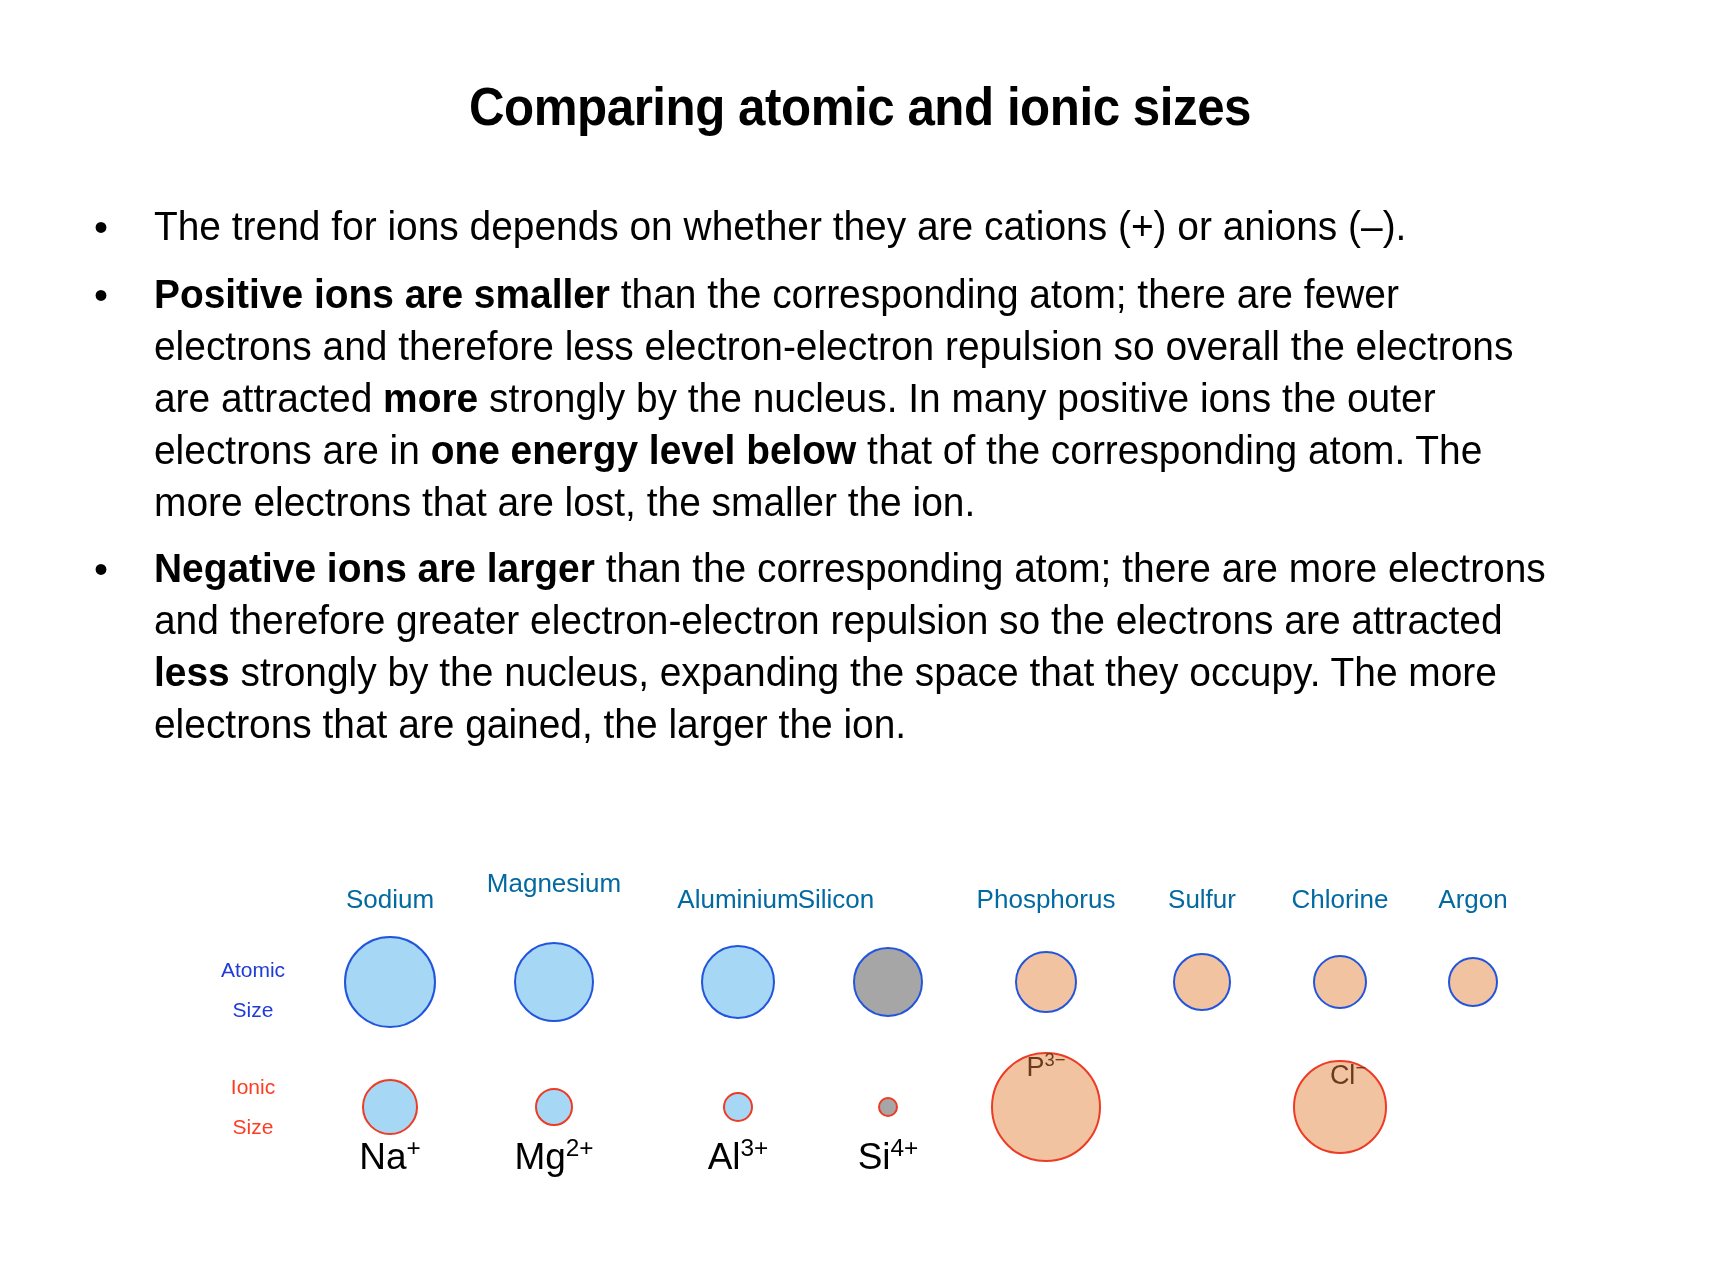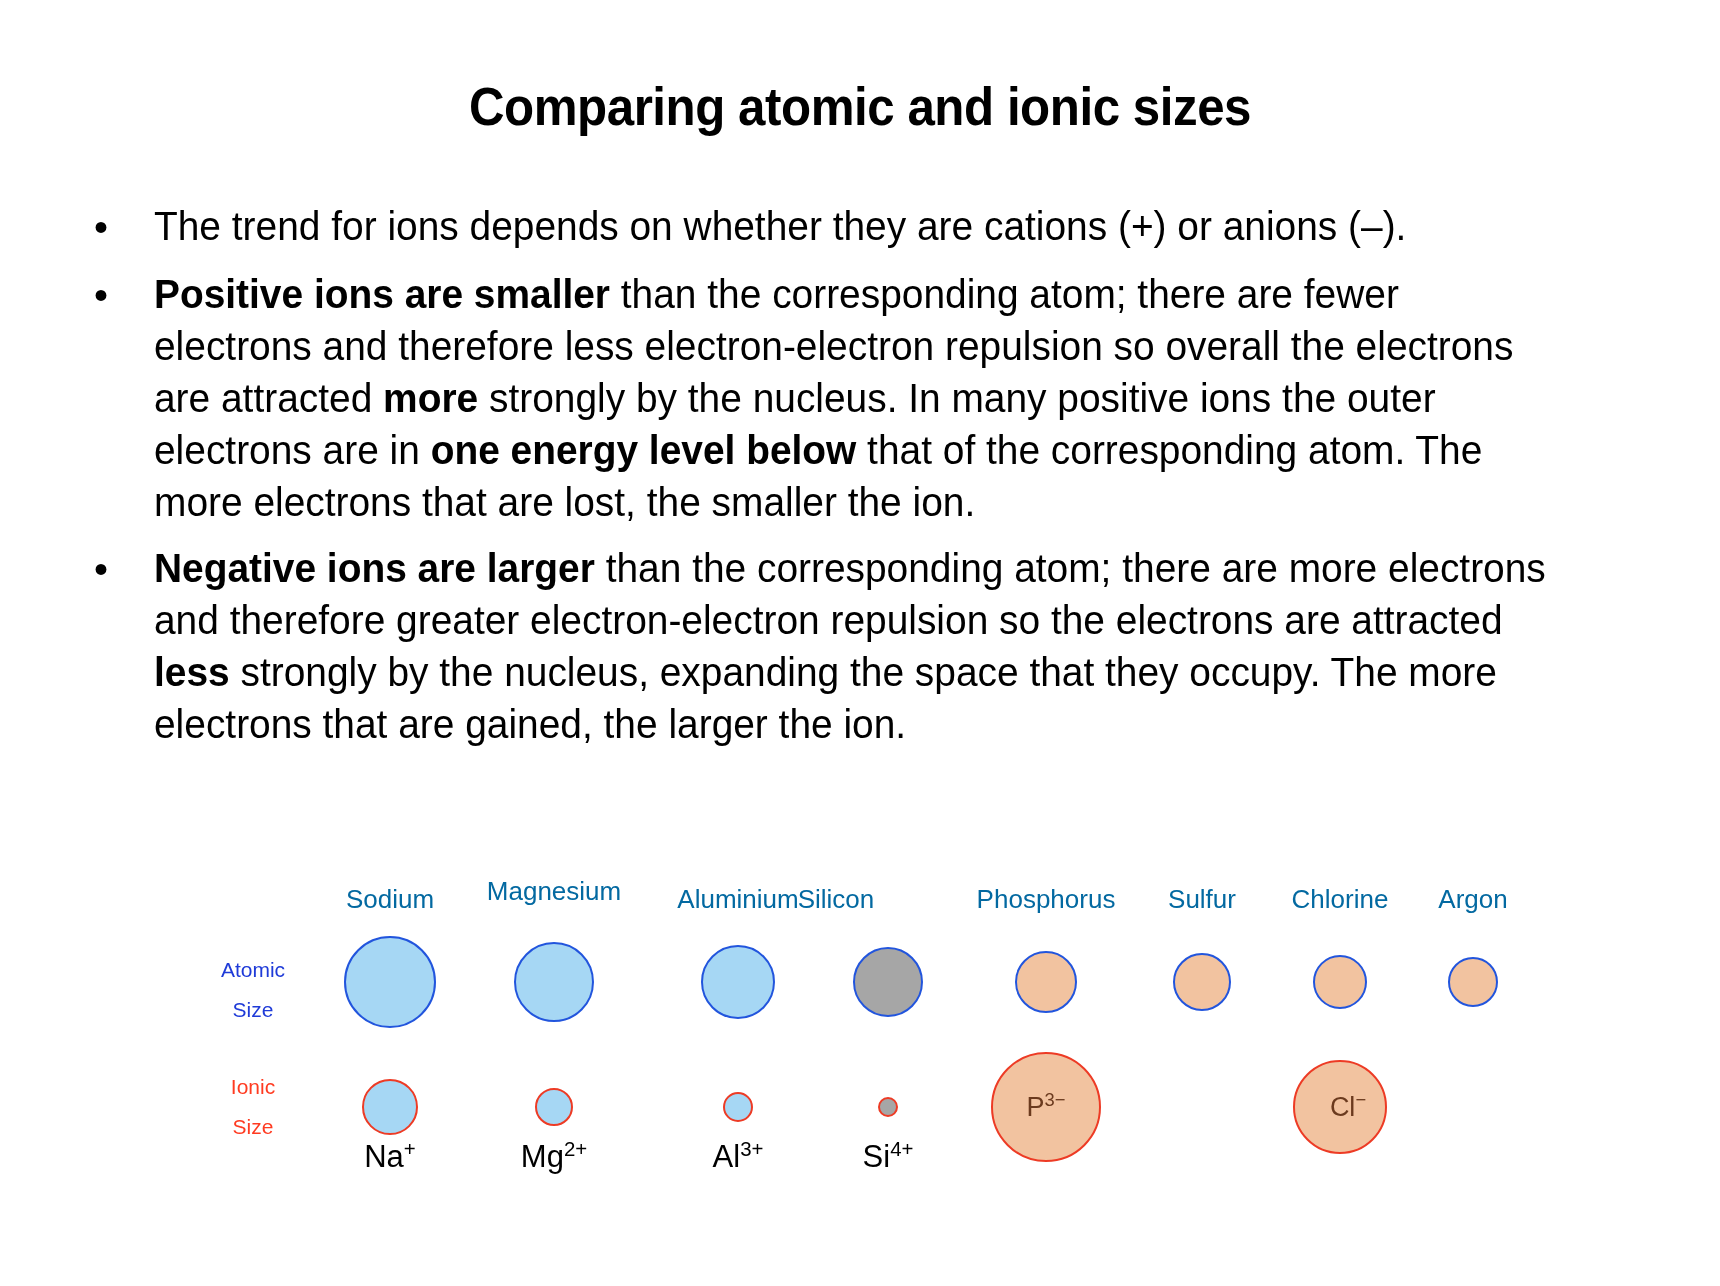--- a/index.html
+++ b/index.html
@@ -105,39 +105,38 @@
   }
   #row-label-atomic { color: #1F3BD8; }
   #row-label-ionic  { color: #FF3B21; }
 
   
   .circle {
     position: absolute;
     border-radius: 50%;
     box-sizing: border-box;
     display: flex;
-    align-items: center;
     justify-content: center;
   }
   .circle-label {
     font-size: 27px;
     color: #6B3A1E;
     line-height: 1;
     white-space: nowrap;
   }
   .circle-label sup {
     font-size: 0.68em;
     vertical-align: super;
     line-height: 0;
   }
 
   
   .ion-caption {
     position: absolute;
-    font-size: 31px;
+    font-size: 37px;
     line-height: 34px;
     color: #000000;
     white-space: nowrap;
     transform: translateX(-50%);
     text-align: left;
   }
   .ion-caption sup {
     font-size: 0.66em;
     vertical-align: super;
     line-height: 0;
@@ -171,21 +170,21 @@
         <div>Size</div>
       </div>
     <div class="row-label" id="row-label-ionic" style="left: 253px; top: 205px; color: rgb(255, 59, 33);">
         <div>Ionic</div>
         <div>Size</div>
       </div>
   <div class="col-header" style="left: 390px; top: 20px;">Sodium</div>
       <div class="circle" style="width: 92px; height: 92px; left: 344px; top: 74px; background: rgb(166, 215, 244); border: 2.5px solid rgb(34, 85, 221);"></div>
       <div class="circle" style="width: 56px; height: 56px; left: 362px; top: 217px; background: rgb(166, 215, 244); border: 2.5px solid rgb(237, 59, 37);"></div>
       <div class="ion-caption" style="left: 390px; top: 278px;"><span>Na</span><sup>+</sup></div>
-      <div class="col-header" style="left: 554px; top: 12px;">Magnesium</div>
+      <div class="col-header" style="left: 554px; top: 4px;">Magnesium</div>
       <div class="circle" style="width: 80px; height: 80px; left: 514px; top: 80px; background: rgb(166, 215, 244); border: 2.5px solid rgb(34, 85, 221);"></div>
       <div class="circle" style="width: 38px; height: 38px; left: 535px; top: 226px; background: rgb(166, 215, 244); border: 2.5px solid rgb(237, 59, 37);"></div>
       <div class="ion-caption" style="left: 554px; top: 278px;"><span>Mg</span><sup>2+</sup></div>
       <div class="col-header" style="left: 738px; top: 20px;">Aluminium</div>
       <div class="circle" style="width: 74px; height: 74px; left: 701px; top: 83px; background: rgb(166, 215, 244); border: 2.5px solid rgb(34, 85, 221);"></div>
       <div class="circle" style="width: 30px; height: 30px; left: 723px; top: 230px; background: rgb(166, 215, 244); border: 2.5px solid rgb(237, 59, 37);"></div>
       <div class="ion-caption" style="left: 738px; top: 278px;"><span>Al</span><sup>3+</sup></div>
       <div class="col-header" style="left: 836px; top: 20px; text-align: right;">Silicon</div>
       <div class="circle" style="width: 70px; height: 70px; left: 853px; top: 85px; background: rgb(166, 166, 166); border: 2.5px solid rgb(34, 85, 221);"></div>
       <div class="circle" style="width: 20px; height: 20px; left: 878px; top: 235px; background: rgb(166, 166, 166); border: 2.5px solid rgb(237, 59, 37);"></div>

